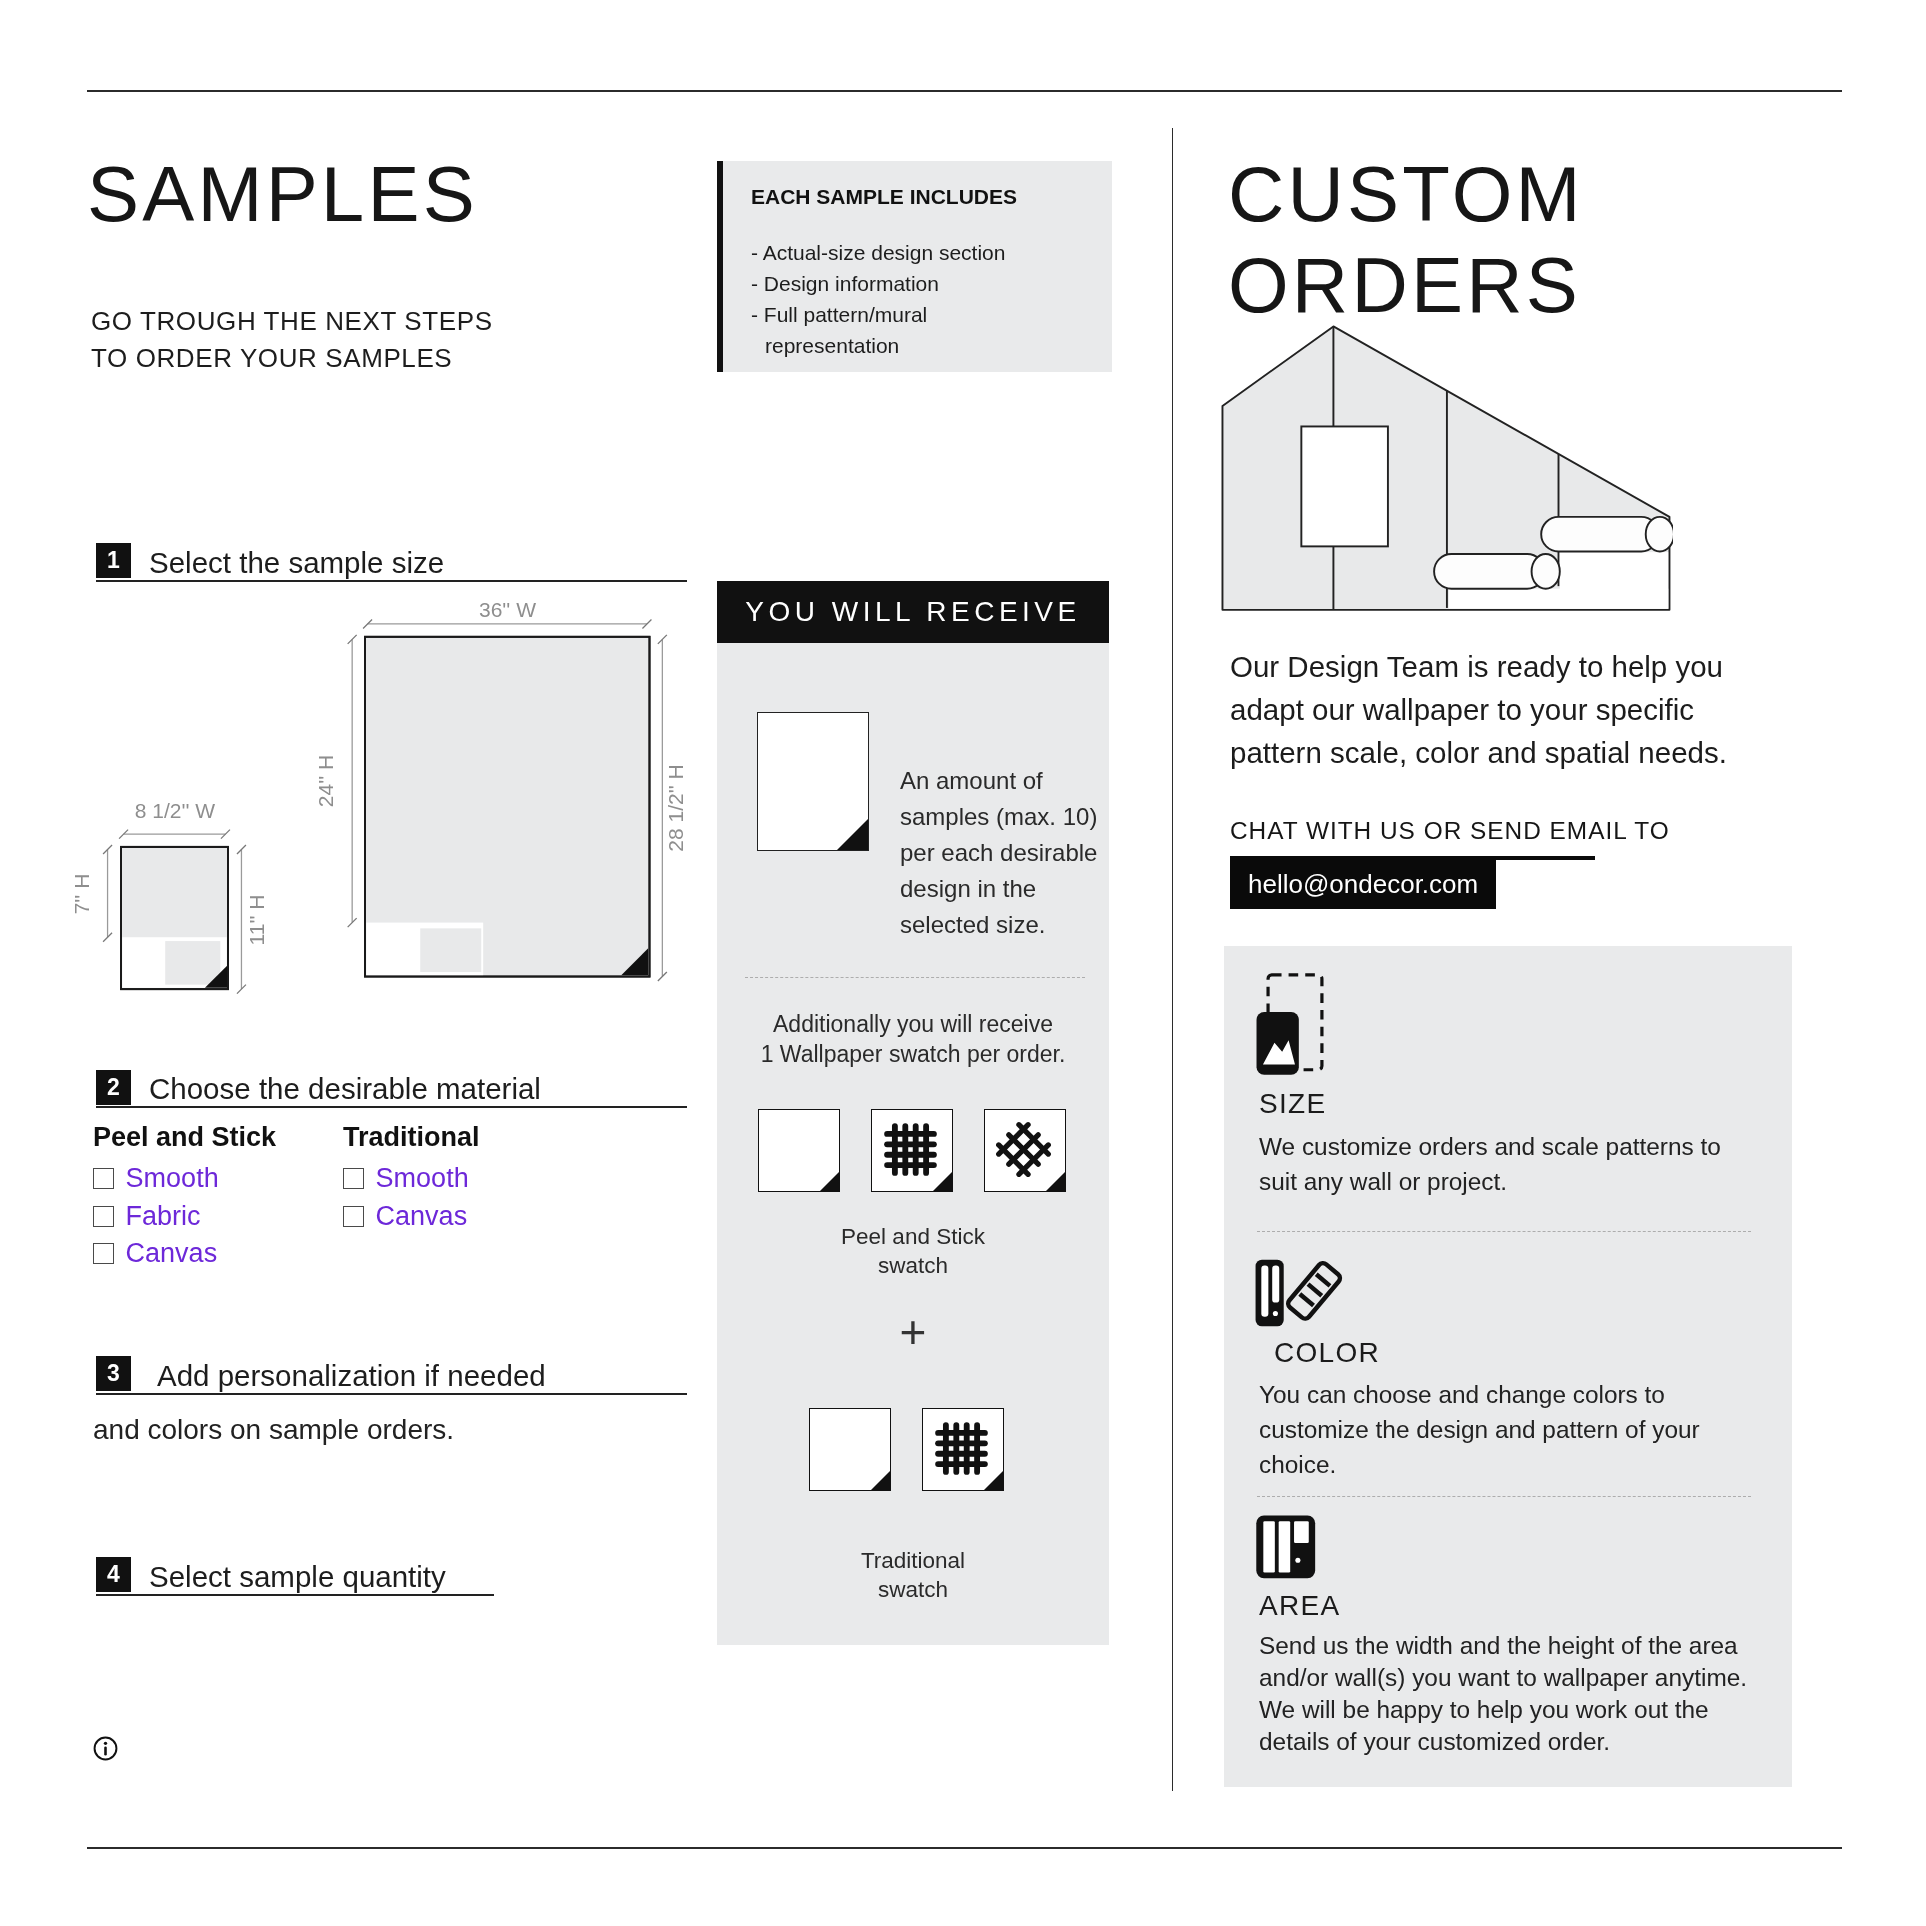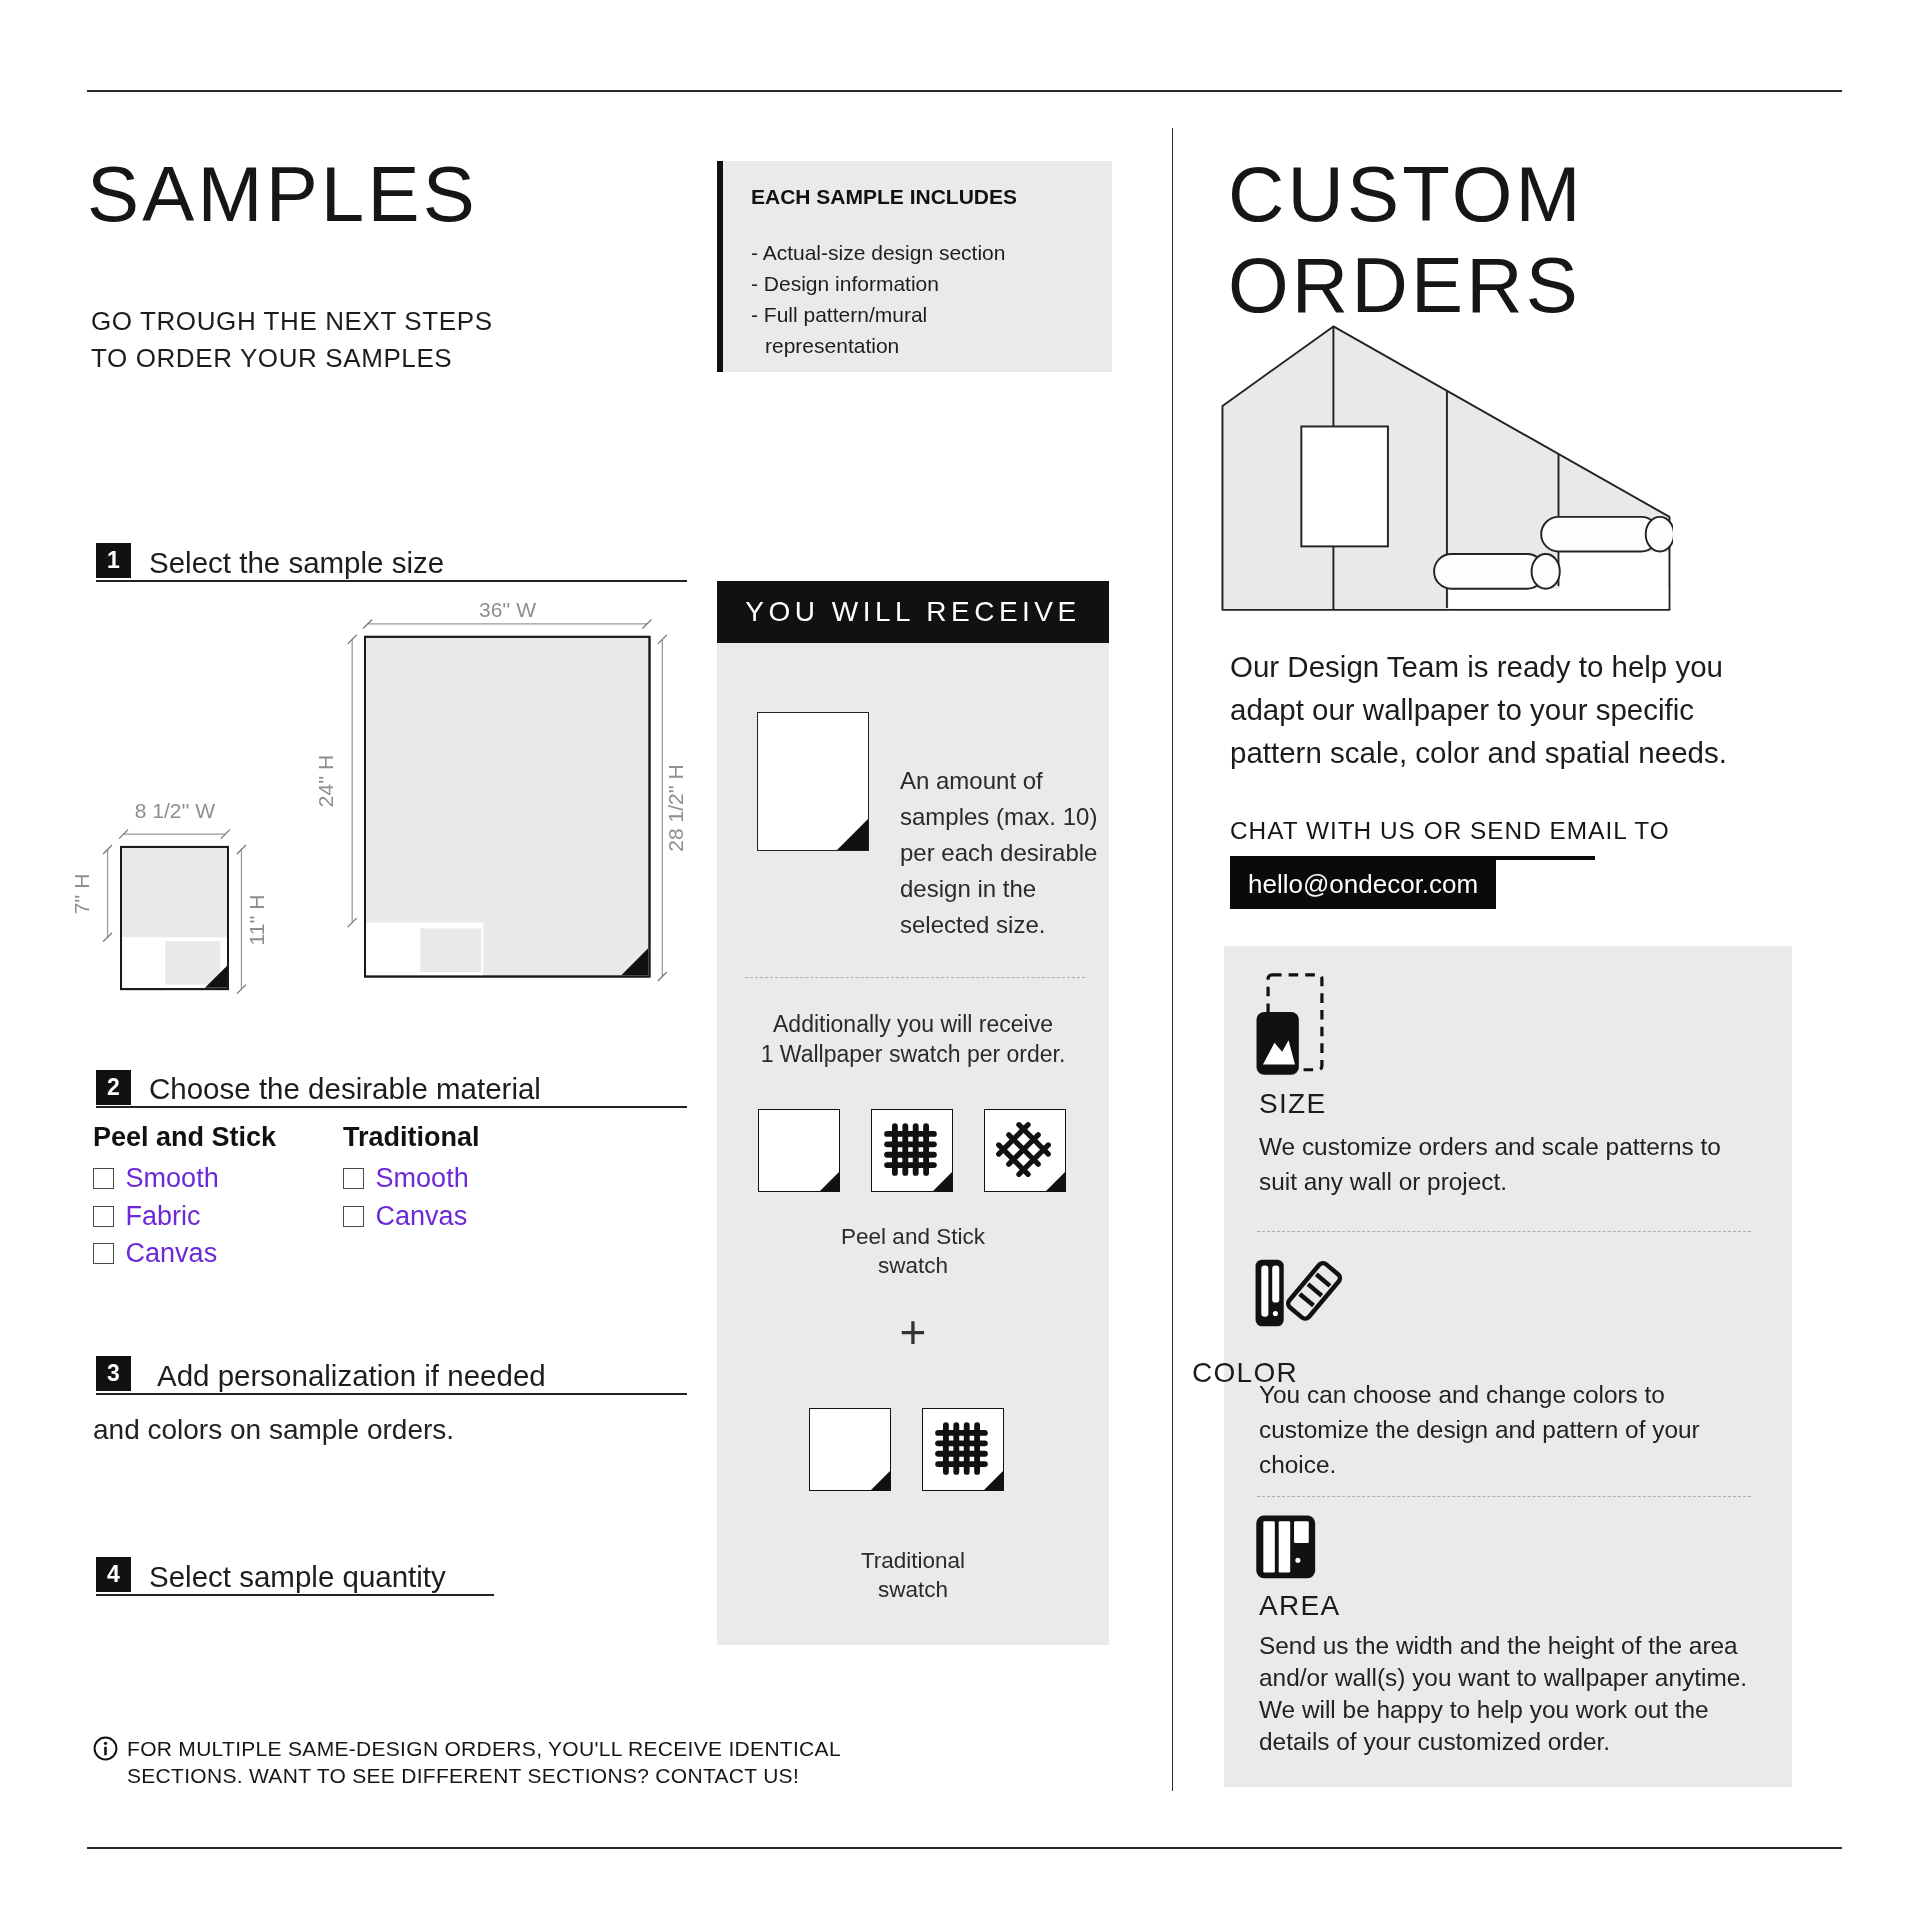--- a/index.html
+++ b/index.html
@@ -155,24 +155,20 @@
 
   <div class="step-num" style="left:96px;top:1557px;">4</div>
   <div class="step-label" style="left:149px;top:1560px;">Select sample quantity</div>
   <div class="step-rule" style="left:96px;top:1594px;width:398px;"></div>
 
   <svg class="abs" style="left:92px;top:1735px;" width="27" height="27" viewBox="0 0 42 42">
     <circle cx="21" cy="21" r="17" fill="none" stroke="#111" stroke-width="3"></circle>
     <circle cx="21" cy="13" r="2.6" fill="#111"></circle>
     <rect x="19" y="18" width="4" height="14" rx="2" fill="#111"></rect>
   </svg>
-  <div class="abs note-text" style="left:127px;top:1735px;">
-    <div>FOR MULTIPLE SAME-DESIGN ORDERS, YOU'LL RECEIVE IDENTICAL</div>
-    <div>SECTIONS. WANT TO SEE DIFFERENT SECTIONS? CONTACT US!</div>
-  </div>
 
   <div class="receive-header">YOU WILL RECEIVE</div>
   <div class="mid-panel"></div>
 
   <div class="page-icon">
     <div class="page-fold"></div>
   </div>
   <div class="abs" style="left:900px;top:763px;width:212px;font-size:24px;line-height:36px;color:#2a2a2a;">An amount of samples (max. 10) per each desirable design in the selected size.</div>
 
   <div class="dashed" style="left:745px;top:977px;width:340px;"></div>
@@ -289,21 +285,21 @@
     <rect x="13" y="13" width="11" height="80" rx="5" fill="#fff"></rect>
     <rect x="30" y="13" width="11" height="58" rx="5" fill="#fff"></rect>
     <circle cx="35" cy="88" r="4" fill="#fff"></circle>
     <g transform="rotate(40 90 56)">
       <rect x="72" y="6" width="40" height="88" rx="8" fill="none" stroke="#111" stroke-width="7"></rect>
       <line x1="78" y1="28" x2="106" y2="28" stroke="#111" stroke-width="7"></line>
       <line x1="78" y1="48" x2="106" y2="48" stroke="#111" stroke-width="7"></line>
       <line x1="78" y1="68" x2="106" y2="68" stroke="#111" stroke-width="7"></line>
     </g>
   </svg>
-  <div class="sec-title" style="left:1192px;top:1337px;margin-top:20px;">COLOR</div>
+  <div class="sec-title" style="left:1274px;top:1337px;">COLOR</div>
   <div class="sec-body" style="left:1259px;top:1377px;width:488px;">You can choose and change colors to customize the design and pattern of your choice.</div>
   <div class="dashed" style="left:1257px;top:1496px;width:494px;"></div>
 
   <svg class="abs" style="left:1255px;top:1514px;" width="64" height="67" viewBox="0 0 100 104">
     <rect x="2" y="2" width="92" height="98" rx="12" fill="#111"></rect>
     <rect x="13" y="11" width="18" height="80" rx="2" fill="#fff"></rect>
     <rect x="37" y="11" width="18" height="80" rx="2" fill="#fff"></rect>
     <rect x="61" y="11" width="23" height="34" rx="2" fill="#fff"></rect>
     <circle cx="67" cy="72" r="4" fill="#fff"></circle>
   </svg>

